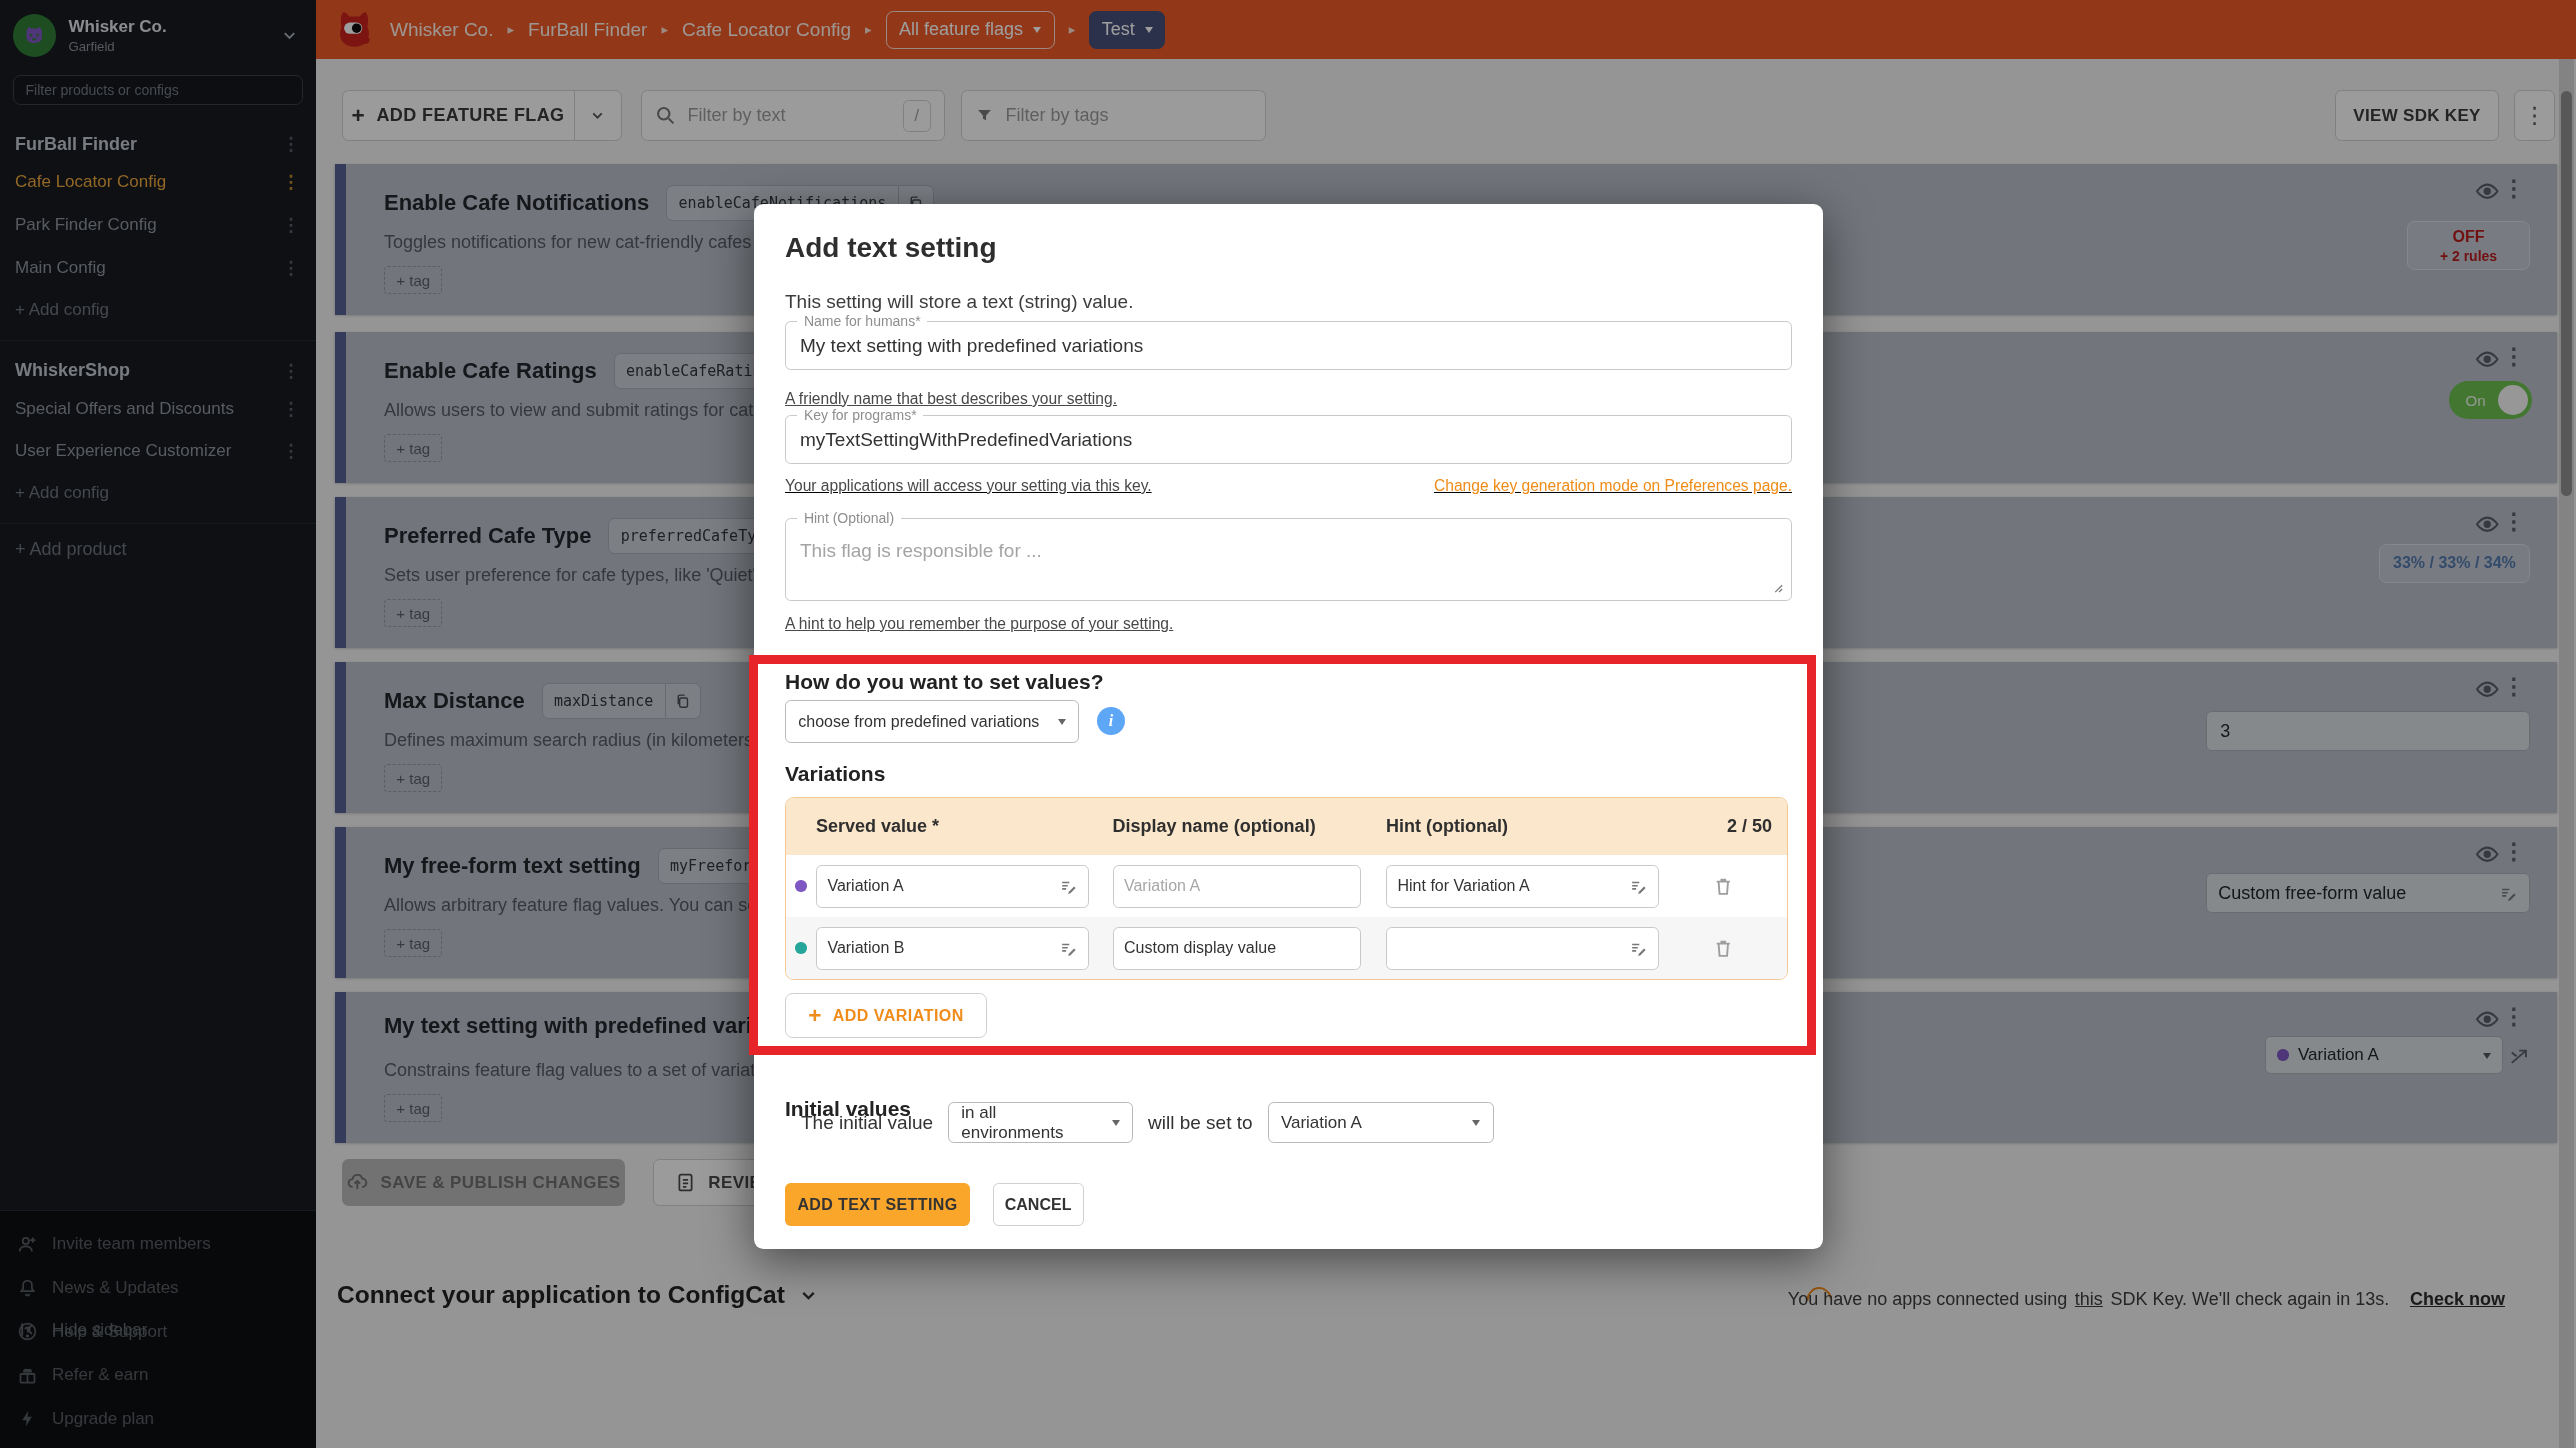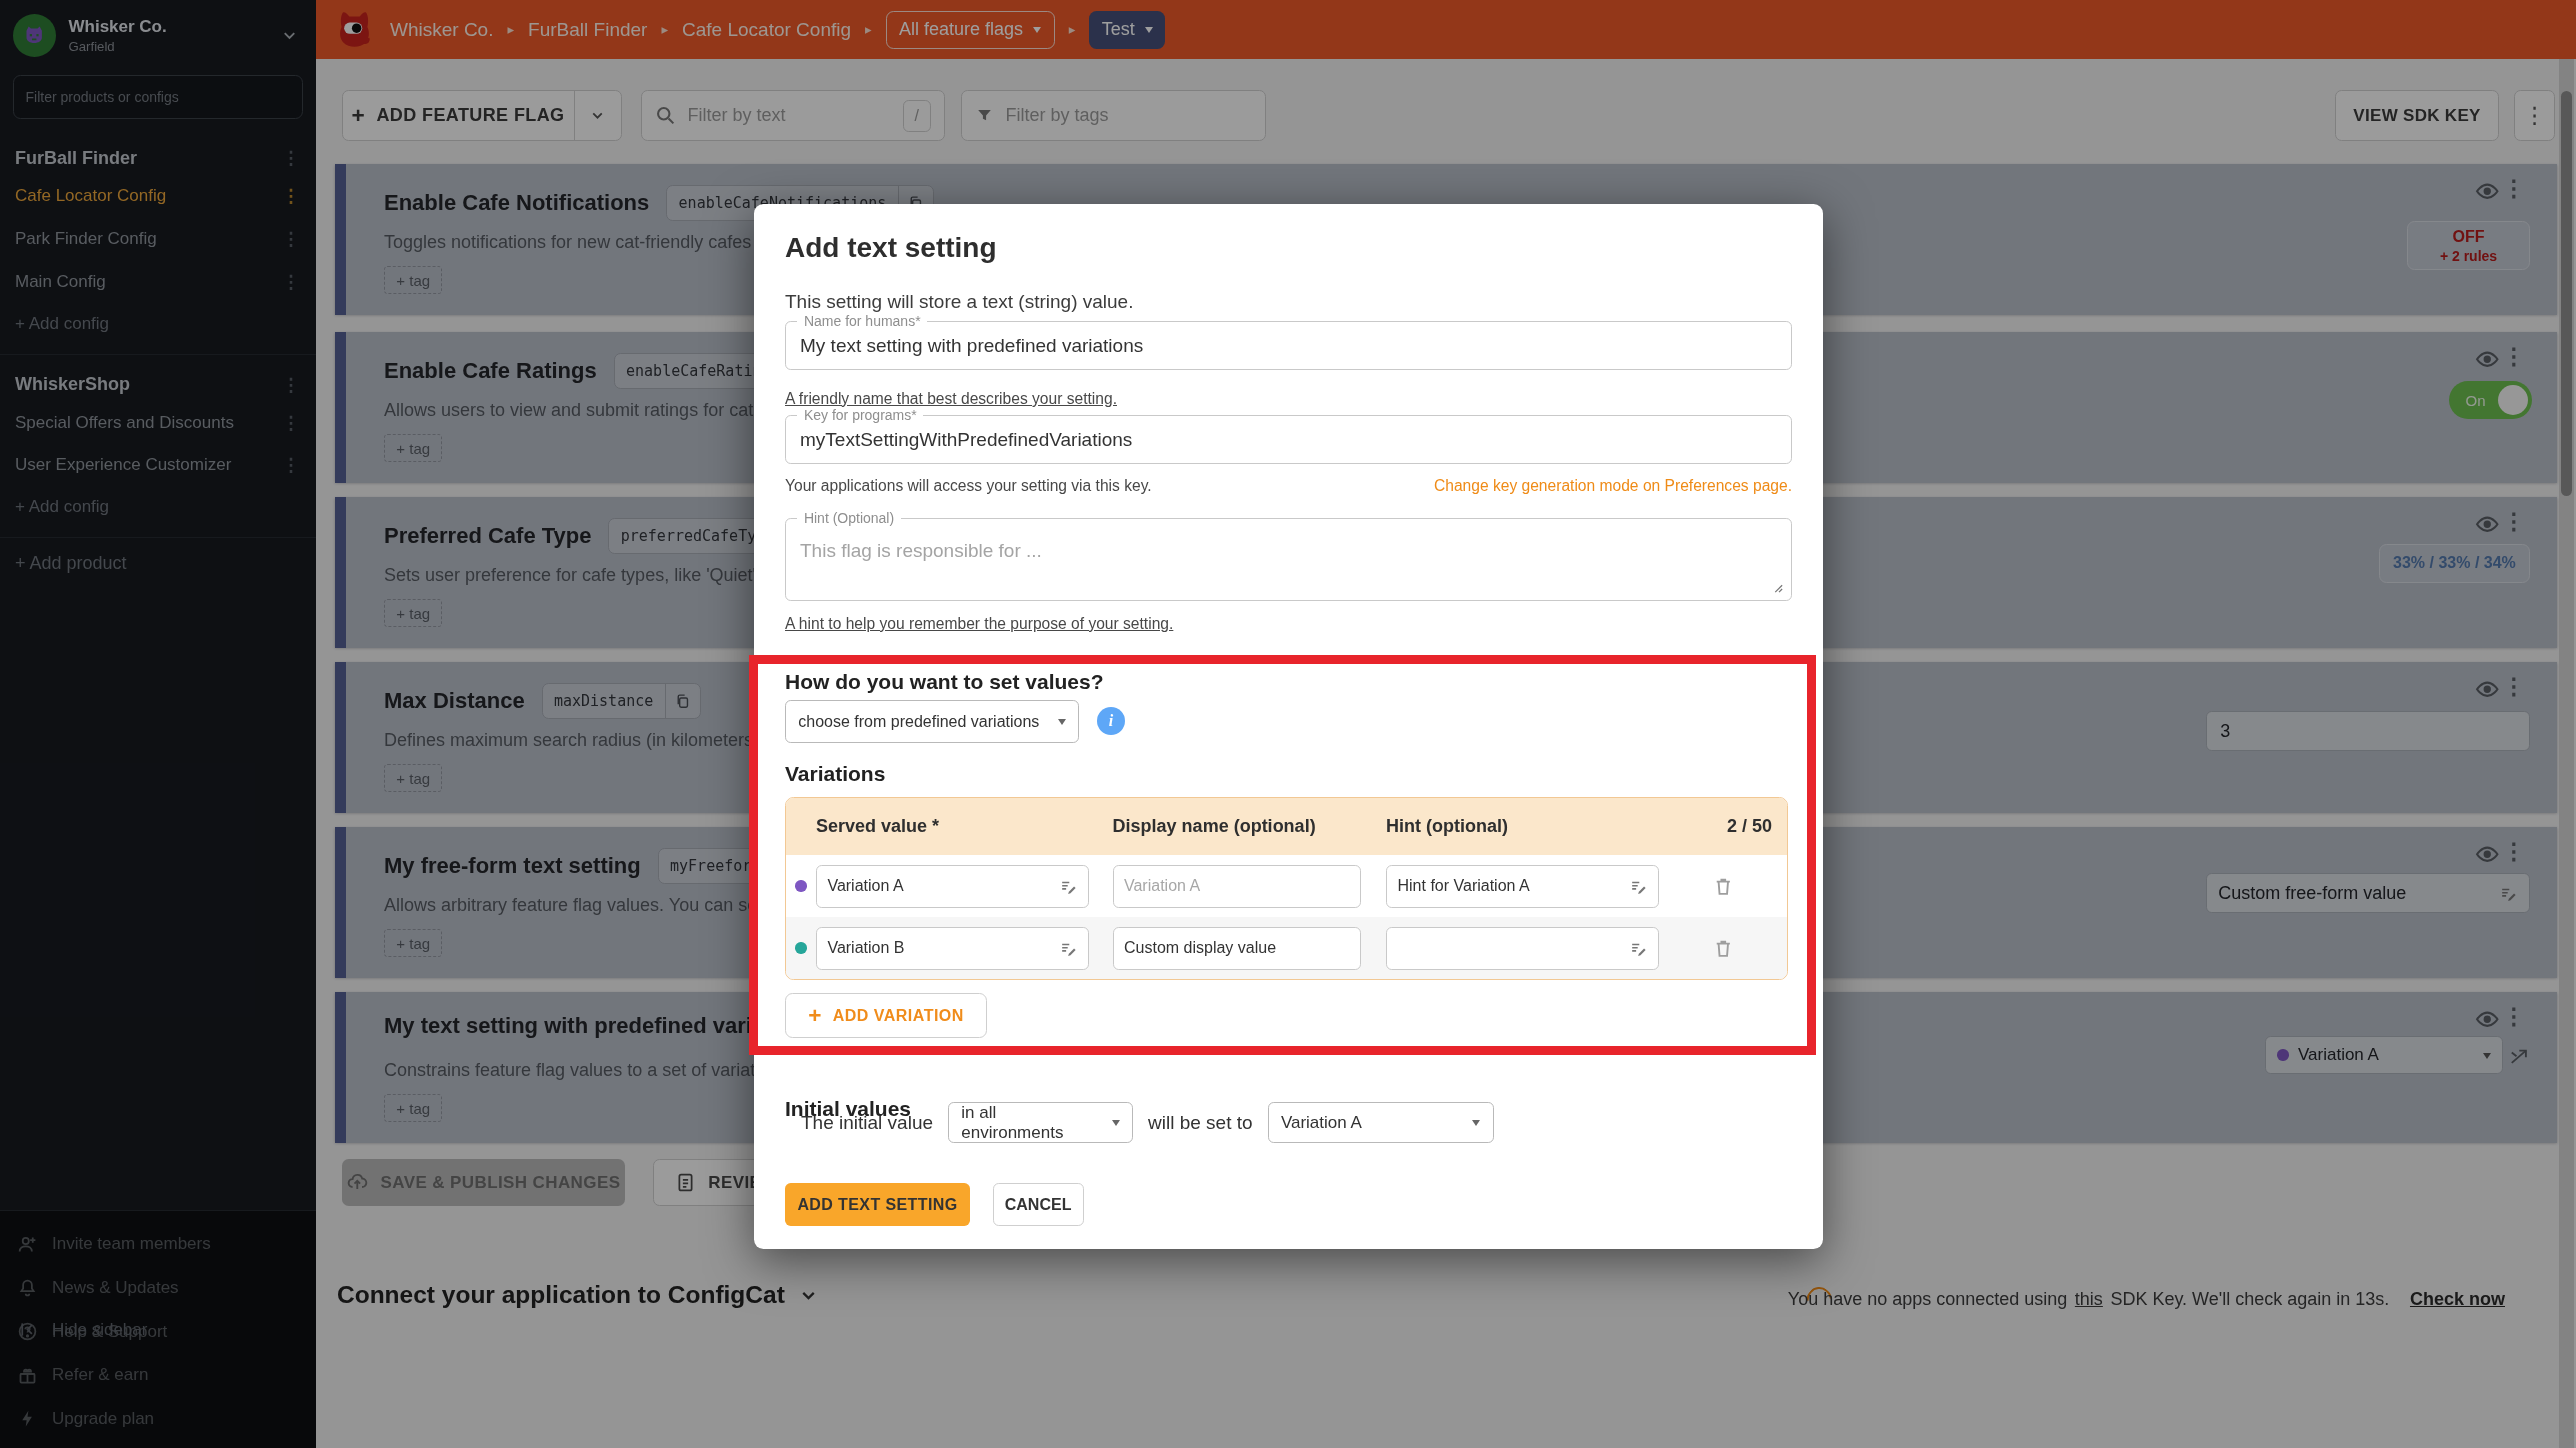--- a/index.html
+++ b/index.html
@@ -9,21 +9,21 @@
 
   
   #sidebar { position:absolute; left:0; top:0; width:316px; height:1448px; background:#171a20; z-index:1; }
   .sb-head { display:flex; align-items:center; gap:12.3px; padding:14px 13.2px 12.3px; }
   .avatar { width:43px; height:43px; border-radius:50%; background:#2f7d36; display:flex; align-items:center; justify-content:center; flex:0 0 auto; }
   .sb-org { flex:1; min-width:0; }
   .sb-org-name { font-size:17px; font-weight:bold; color:#dfe3e8; }
   .sb-org-env { font-size:13.2px; color:#8b9097; margin-top:2.8px; }
   .sb-chev { color:#aab0b6; margin-right:3.8px; }
   .sb-filter { padding:5.7px 13.2px 9.4px; }
-  .sb-filter input { width:100%; height:44px; background:#14171c; border:0.9px solid #3b4148; border-radius:7.5px; color:#15803d; padding:0 11.3px; font-size:14px; font-family:"Liberation Sans",sans-serif; }
+  .sb-filter input { width:100%; height:30px; background:#14171c; border:0.9px solid #3b4148; border-radius:7.5px; color:#15803d; padding:0 11.3px; font-size:14px; font-family:"Liberation Sans",sans-serif; }
   .sb-filter input::placeholder { color:#747a82; }
   .sb-gh { display:flex; justify-content:space-between; align-items:center; padding:19px 15px 5.7px; font-size:18px; font-weight:bold; color:#c2c7cd; }
   .sb-item { display:flex; justify-content:space-between; align-items:center; padding:10.4px 15px; font-size:17px; color:#8f959c; cursor:pointer; }
   .sb-item.active { color:#eda73b; }
   .sb-item.active .sb-kebab { color:#b9872d; }
   .sb-add { padding:10.4px 15px; font-size:17px; color:#6f757d; }
   .sb-div { border:0; border-top:0.9px solid #262a31; margin:9.4px 0 0; }
   .sb-kebab { color:#565c64; font-size:18px; font-weight:bold; letter-spacing:0.9px; }
   .sb-foot { position:absolute; left:0; bottom:0; width:100%; border-top:0.9px solid #262a31; padding:11.3px 0 7.5px; background:#171a20; }
   .sb-fitem { display:flex; align-items:center; gap:14px; padding:11.3px 17px; font-size:17px; color:#8f959c; cursor:pointer; }
@@ -104,21 +104,21 @@
   .ofield { position:absolute; left:31px; width:1007px; border:1.4px solid #c9c9c9; border-radius:5.7px; background:#fff; }
   .flabel { position:absolute; top:-9.4px; left:11.3px; background:#fff; padding:0 6.6px; font-size:14px; color:#8e8e8e; white-space:nowrap; }
   .ofield input, .ofield textarea { width:100%; height:100%; border:0; outline:0; padding:0 14px; font-size:19px; color:#333; font-family:"Liberation Sans",sans-serif; background:transparent; border-radius:5.7px; }
   .ofield textarea { padding-top:21px; resize:none; }
   .ofield textarea::placeholder, .ofield input::placeholder { color:#a4a4a4; }
   #f-name { top:117px; height:49px; }
   #f-key  { top:211px; height:49px; }
   #f-hint { top:314px; height:83px; }
   .helper { position:absolute; left:31px; font-size:15.6px; color:#484848;text-decoration:underline; }
   #h1 { top:186px; } #h3 { top:411px; }
-  #h2row { position:absolute; left:31px; top:273px; width:1007px; display:flex; justify-content:space-between; font-size:15.6px; }
+  #h2row { position:absolute; left:31px; top:273px; width:1007px; display:flex; justify-content:space-between; font-size:15.6px;text-decoration:underline; }
   #h2row .lft { color:#484848; } #h2row .lnk { color:#ef8b17; cursor:pointer; }
   .resize-ic { position:absolute; right:7.5px; bottom:5.7px; color:#777; }
 
   .redbox { position:absolute; left:-4.7px; top:451px; width:1067px; height:400px; border:9.4px solid #e8242b; z-index:5; pointer-events:none; }
 
   .m-h2 { font-size:21px; font-weight:bold; color:#222; }
   #how-h { top:466px; }
   .mselect { position:absolute; display:flex; align-items:center; gap:11.3px; border:1.4px solid #b9b9b9; border-radius:5.7px; background:#fff; padding:0 12.3px; cursor:pointer; color:#333; }
   .mselect .caret { color:#666; }
   #mode-sel { left:31px; top:496px; width:294px; height:43px; font-size:16px; }

